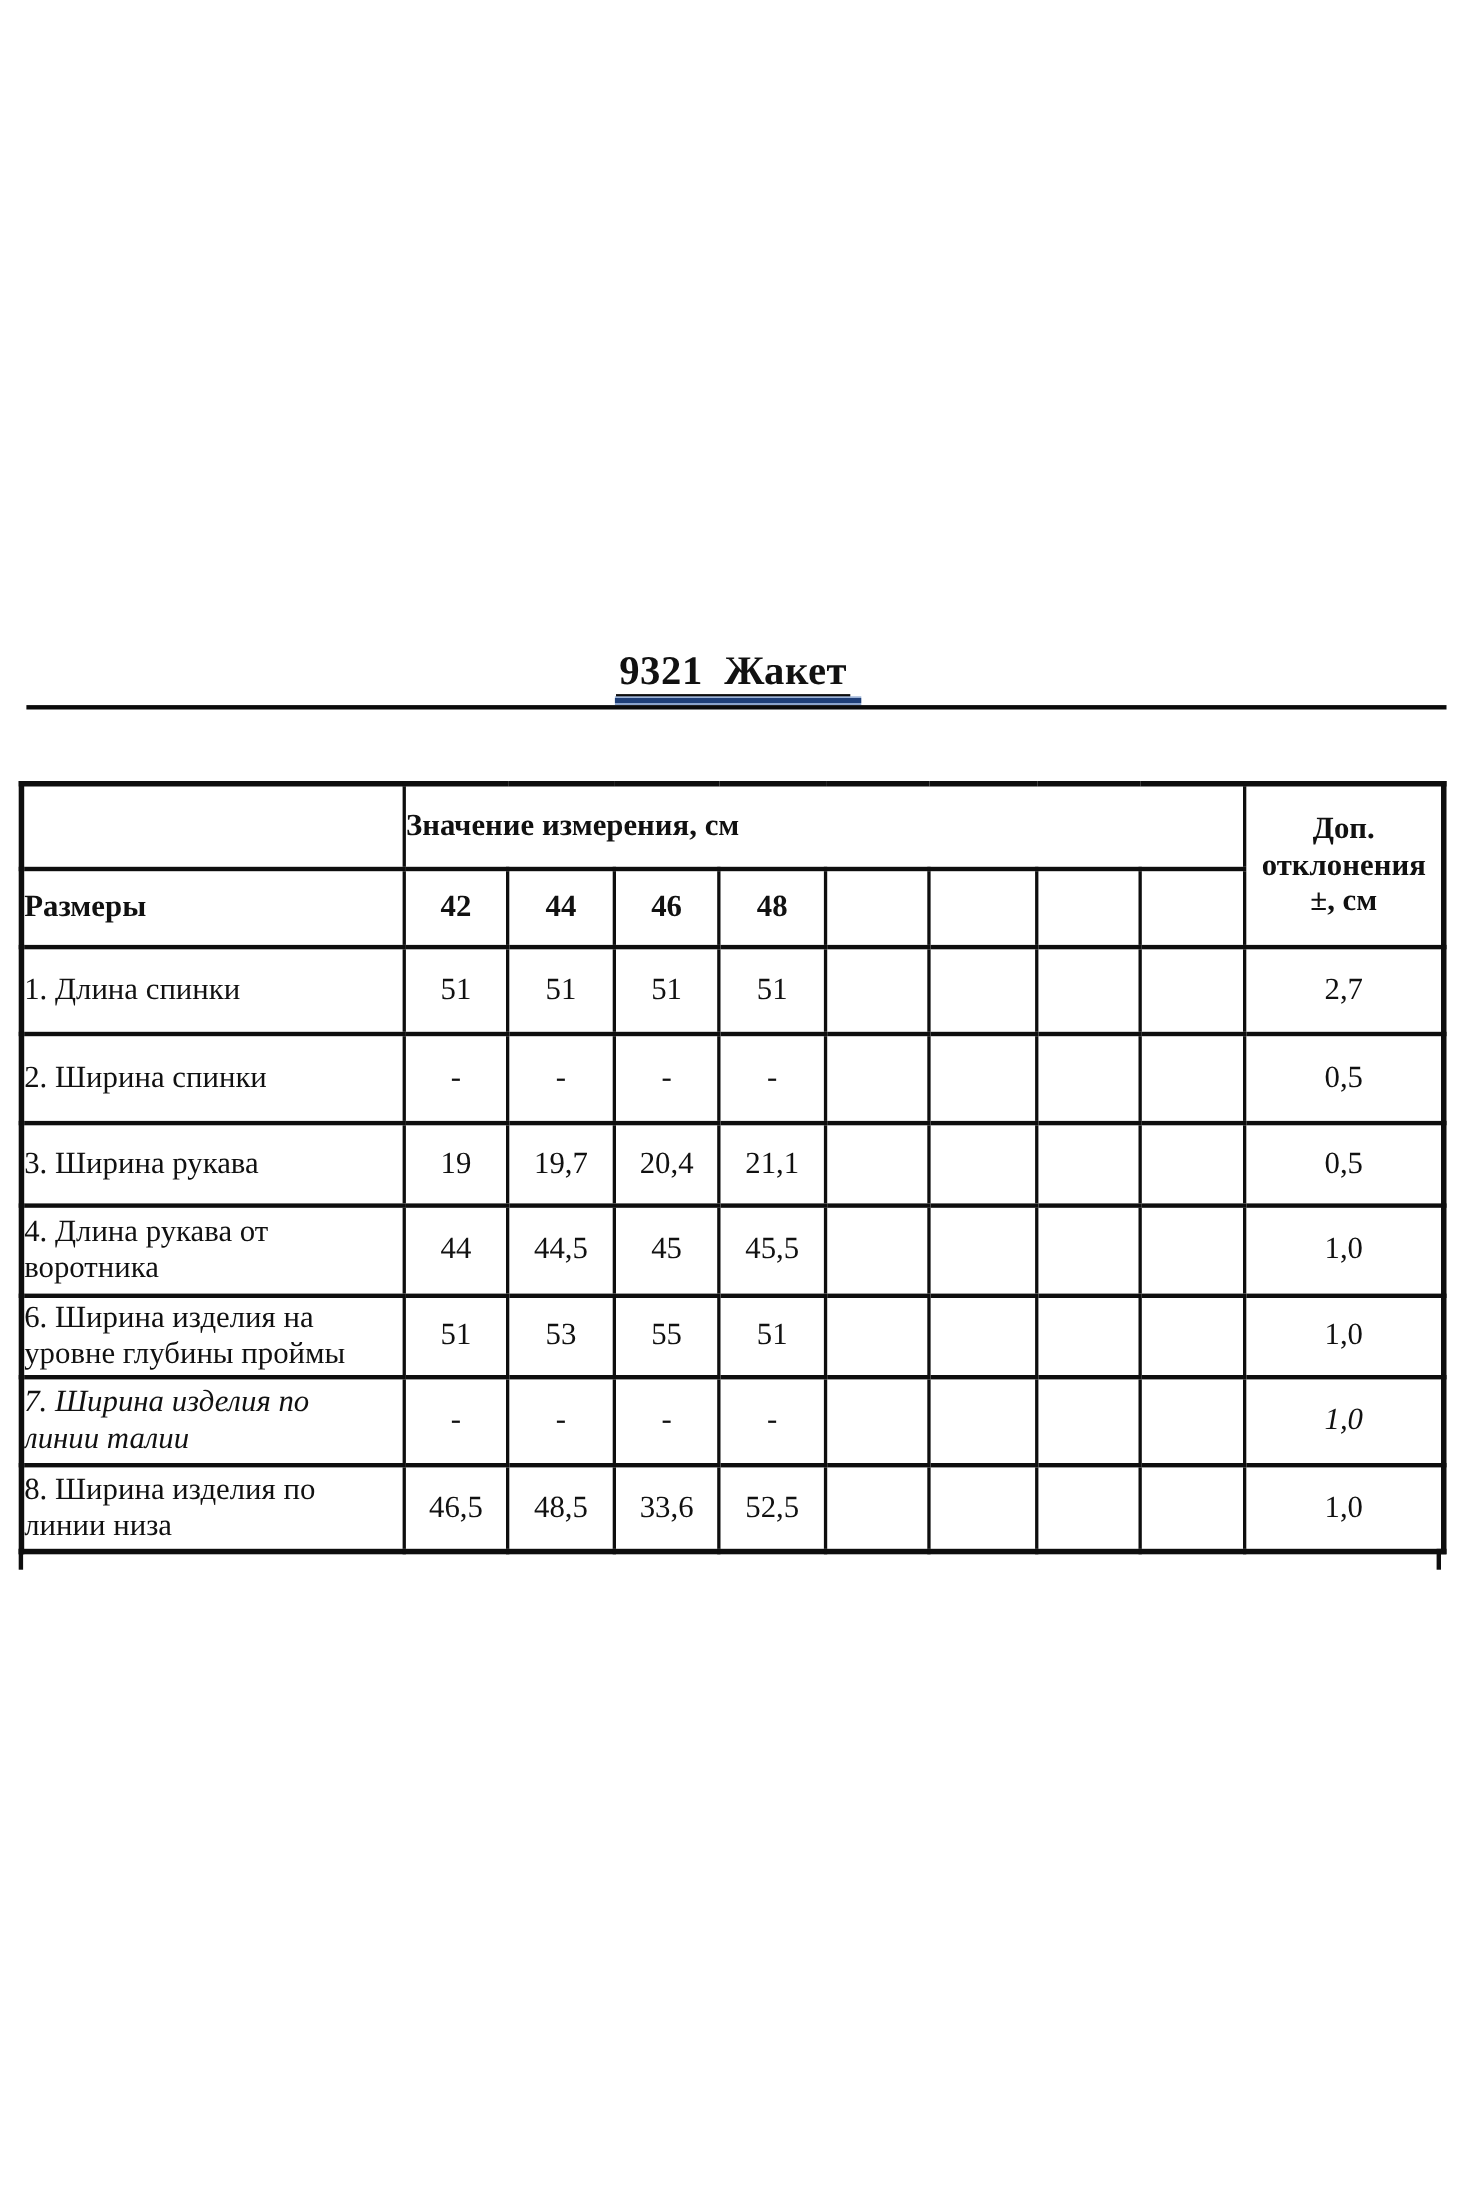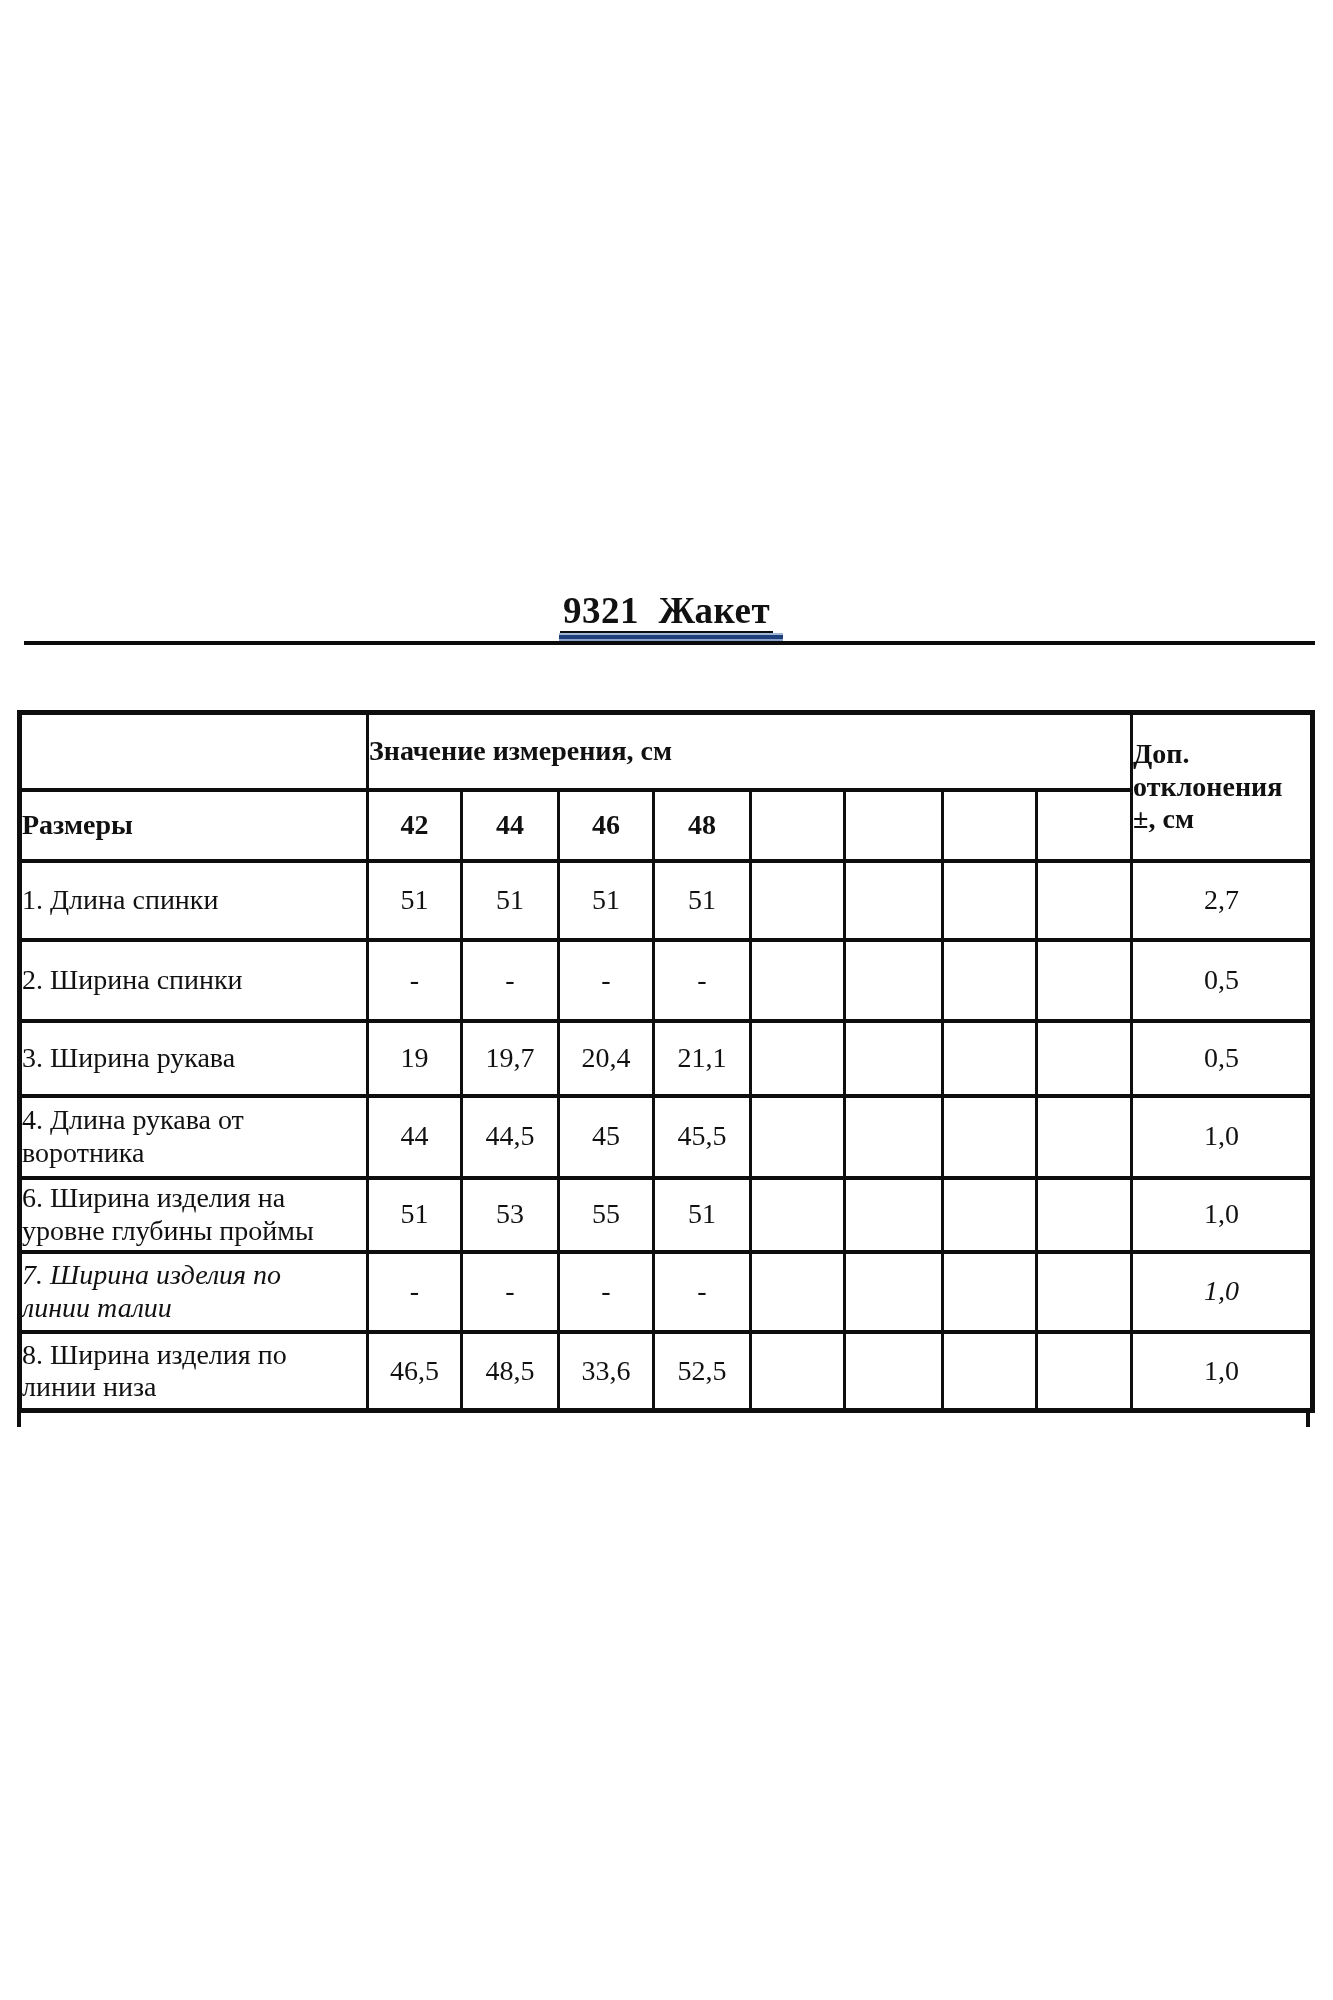--- a/index.html
+++ b/index.html
@@ -64,21 +64,21 @@
     white-space: pre-line;
   }
   td.val, td.dev { text-align: center; }
   td.val { font-size: 29px; }
   td.thickr { border-right-width: 4px; }
   .bold { font-weight: bold; }
   td.vhead {
     font-weight: bold; font-size: 28px;
   }
   td.dhead {
-    font-weight: bold; font-size: 27px;
+    font-weight: bold; text-align: center; font-size: 27px;
     line-height: 1.5;
     white-space: pre-line;
     padding: 0 6px;
     font-family: Liberation Serif, serif;
   }
   tr.rh1 { height: 77px; }
   tr.rh2 { height: 71px; margin-left: 29px; }
   tr.r1 { height: 79px; }
   tr.r2 { height: 81px; }
   tr.r3 { height: 75px; }

